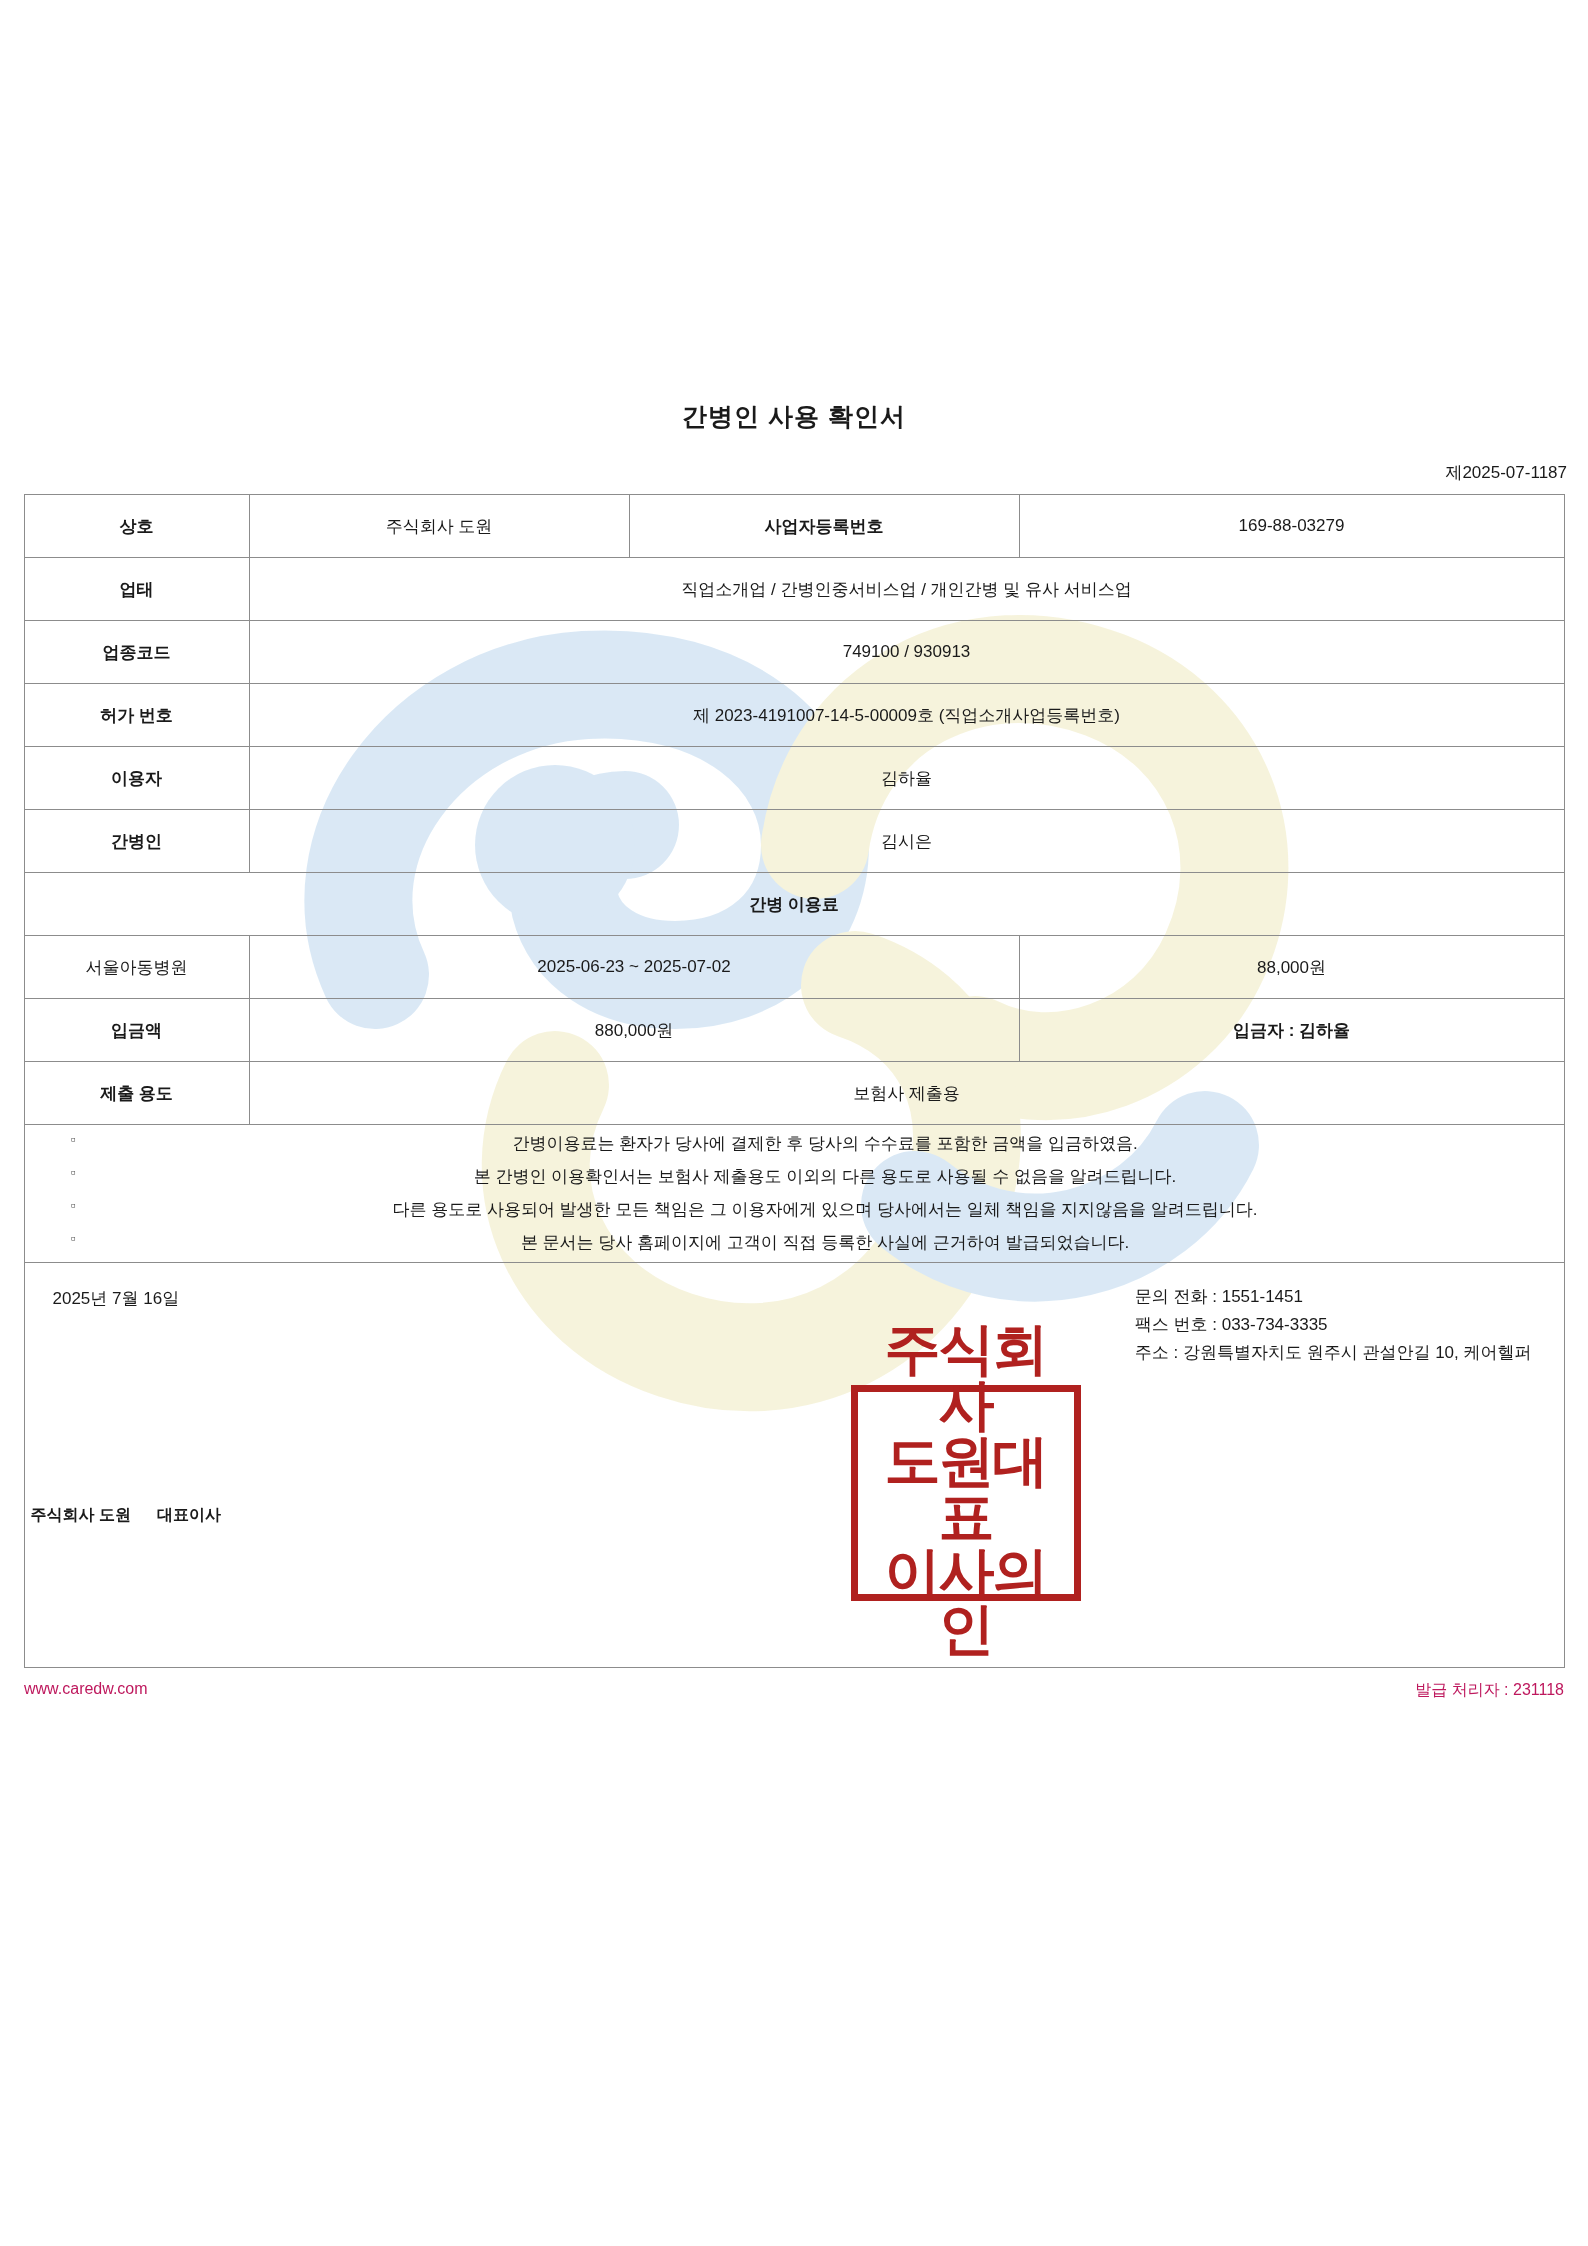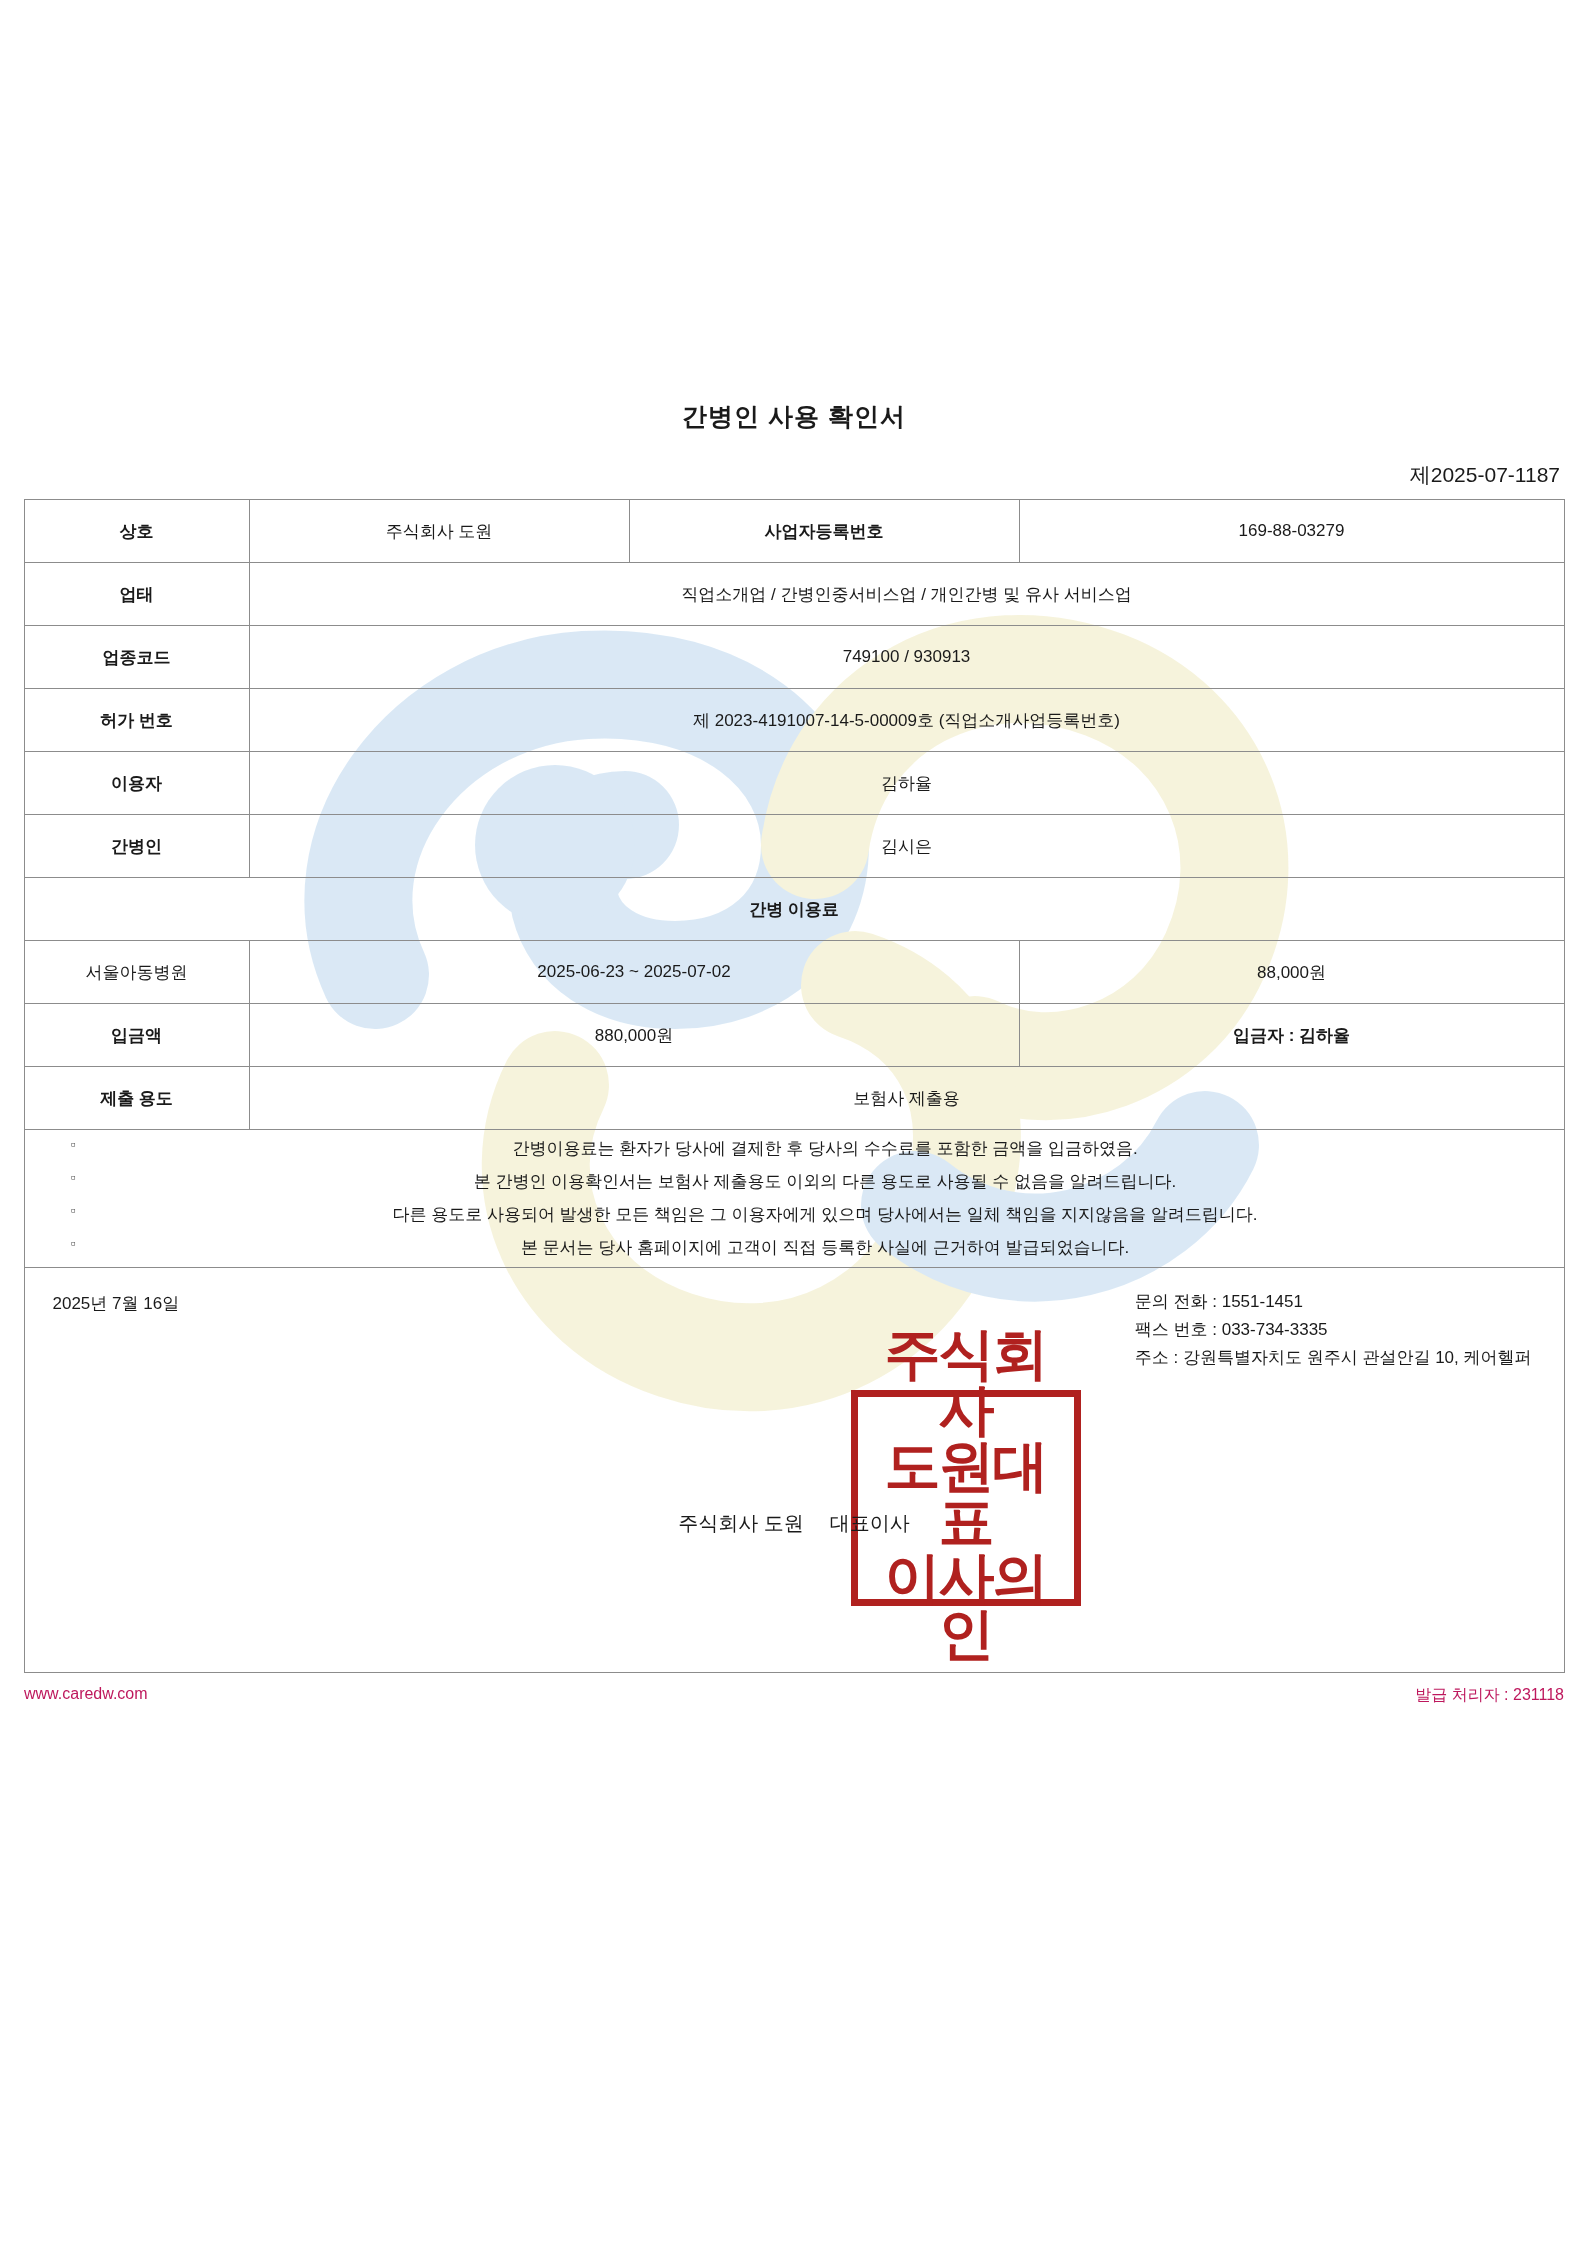--- a/index.html
+++ b/index.html
@@ -44,23 +44,23 @@
   .doc-title {
     text-align: center;
     font-size: 25px;
     font-weight: bold;
     letter-spacing: 1px;
     margin-top: 400px;
   }
 
   .doc-number {
     text-align: right;
-    font-size: 21px;
+    font-size: 17px;
     margin-top: 28px;
-    padding-right: 28px;
+    padding-right: 21px;
   }
 
   table.main {
     border-collapse: collapse;
     width: 1540px;
     margin: 10px auto 0 auto;
     table-layout: fixed;
     background: transparent;
   }
   table.main td {
@@ -135,23 +135,23 @@
     top: 18px;
     font-size: 17px;
     line-height: 1.65;
     text-align: left;
   }
   .signature {
     position: absolute;
     left: 0;
     right: 0;
     top: 240px;
-    text-align: center;
-    font-size: 20px;
-    font-weight: normal;
+    text-align: left;
+    font-size: 16px;
+    font-weight: bold;
   }
   .signature .comp { margin-right: 26px; }
 
   .stamp {
     position: absolute;
     left: 820px;
     top: 120px;
     width: 230px;
     height: 216px;
   }

